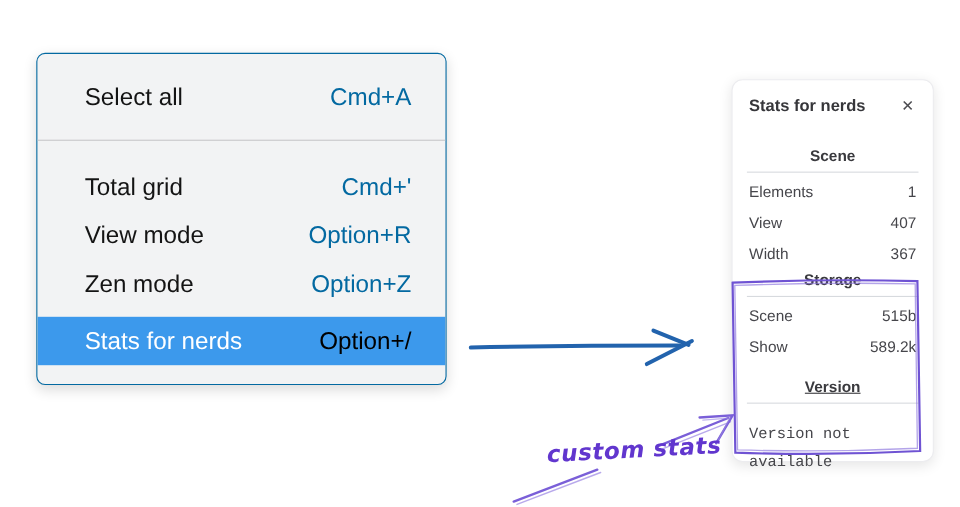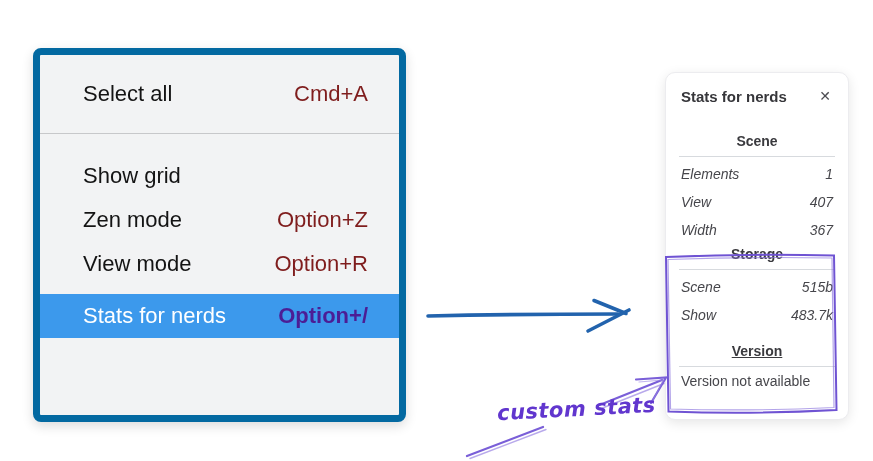--- a/index.html
+++ b/index.html
@@ -7,45 +7,45 @@
     position:relative;
     width:873px;height:461px;
     background:#ffffff;
     font-family:"Liberation Sans", sans-serif;
     overflow:hidden;
   }
 
   
   .menu{
     position:absolute;left:33px;top:48px;
-    width:373px;height:374px;
+    width:373px;height:302px;
     box-sizing:border-box;
     background:#f2f3f4;
-    border:7px solid #0369a1;
+    border:1px solid #0369a1;
     border-radius:8px;
     box-shadow:0 4px 12px rgba(0,0,0,0.14);
     font-size:22px;
     color:#141414;
     overflow:hidden;
   }
   .menu-sec1{padding-top:17px;}
   .menu-sec2{padding-top:20px;}
   .menu-item{
     height:44px;
     display:flex;align-items:center;justify-content:space-between;
     padding:0 31px 0 43px;
     cursor:default;
   }
-  .menu-item .shortcut{color:#7f1d1d;}
+  .menu-item .shortcut{color:#0369a1;}
   .menu-item.highlighted{
     background:#3c99ec;
     color:#ffffff;
     margin-top:8px;
   }
-  .menu-item.highlighted .shortcut{color:#4c1d95;font-weight:bold;}
+  .menu-item.highlighted .shortcut{color:#000000;}
   .menu-divider{height:1px;background:#c7c8ca;margin-top:17px;}
 
   
   .panel{
     position:absolute;left:665px;top:72px;
     width:184px;height:348px;
     box-sizing:border-box;
     background:#ffffff;
     border:1px solid #ececef;
     border-radius:10px;
@@ -65,23 +65,23 @@
   }
   .sec-heading{
     text-align:center;font-weight:bold;font-size:14px;color:#3a3a3e;
     height:20px;line-height:20px;
   }
   .mt-scene{margin-top:24px;}
   .mt-storage{margin-top:0;}
   .mt-version{margin-top:12px;text-decoration:underline;}
   .sec-divider{height:1px;background:#d7dade;margin:5px -2px 0;}
   .rows{margin-top:3px;}
-  .stat-row{display:flex;justify-content:space-between;line-height:28px;font-style:italic;}
+  .stat-row{display:flex;justify-content:space-between;line-height:28px;}
   .stat-row .val{text-align:right;}
-  .note{line-height:26px;margin-top:1px;}
+  .note{line-height:26px;margin-top:15px;font-family:Liberation Mono, monospace;}
 
   
   .overlay{
     position:absolute;left:0;top:0;width:873px;height:461px;
     pointer-events:none;
   }
 
   
   .annotation-text{
     position:absolute;left:497px;top:397px;
@@ -99,29 +99,30 @@
 <div class="menu">
   <div class="menu-sec1">
     <div class="menu-item">
       <span>Select all</span>
       <span class="shortcut">Cmd+A</span>
     </div>
   </div>
   <div class="menu-divider"></div>
   <div class="menu-sec2">
     <div class="menu-item">
-      <span>Show grid</span>
+      <span>Total grid</span>
+      <span class="shortcut">Cmd+'</span>
+    </div>
+    <div class="menu-item">
+      <span>View mode</span>
+      <span class="shortcut">Option+R</span>
     </div>
     <div class="menu-item">
       <span>Zen mode</span>
       <span class="shortcut">Option+Z</span>
-    </div>
-    <div class="menu-item">
-      <span>View mode</span>
-      <span class="shortcut">Option+R</span>
     </div>
     <div class="menu-item highlighted">
       <span>Stats for nerds</span>
       <span class="shortcut">Option+/</span>
     </div>
   </div>
 </div>
 
 <div class="panel">
   <div class="panel-title-row">
@@ -151,21 +152,21 @@
   <div>
     <div class="sec-heading mt-storage">Storage</div>
     <div class="sec-divider"></div>
     <div class="rows">
       <div class="stat-row">
         <span>Scene</span>
         <span class="val">515b</span>
       </div>
       <div class="stat-row">
         <span>Show</span>
-        <span class="val">483.7k</span>
+        <span class="val">589.2k</span>
       </div>
     </div>
   </div>
 
   <div>
     <div class="sec-heading mt-version">Version</div>
     <div class="sec-divider"></div>
     <div class="note">Version not available</div>
   </div>
 </div>

